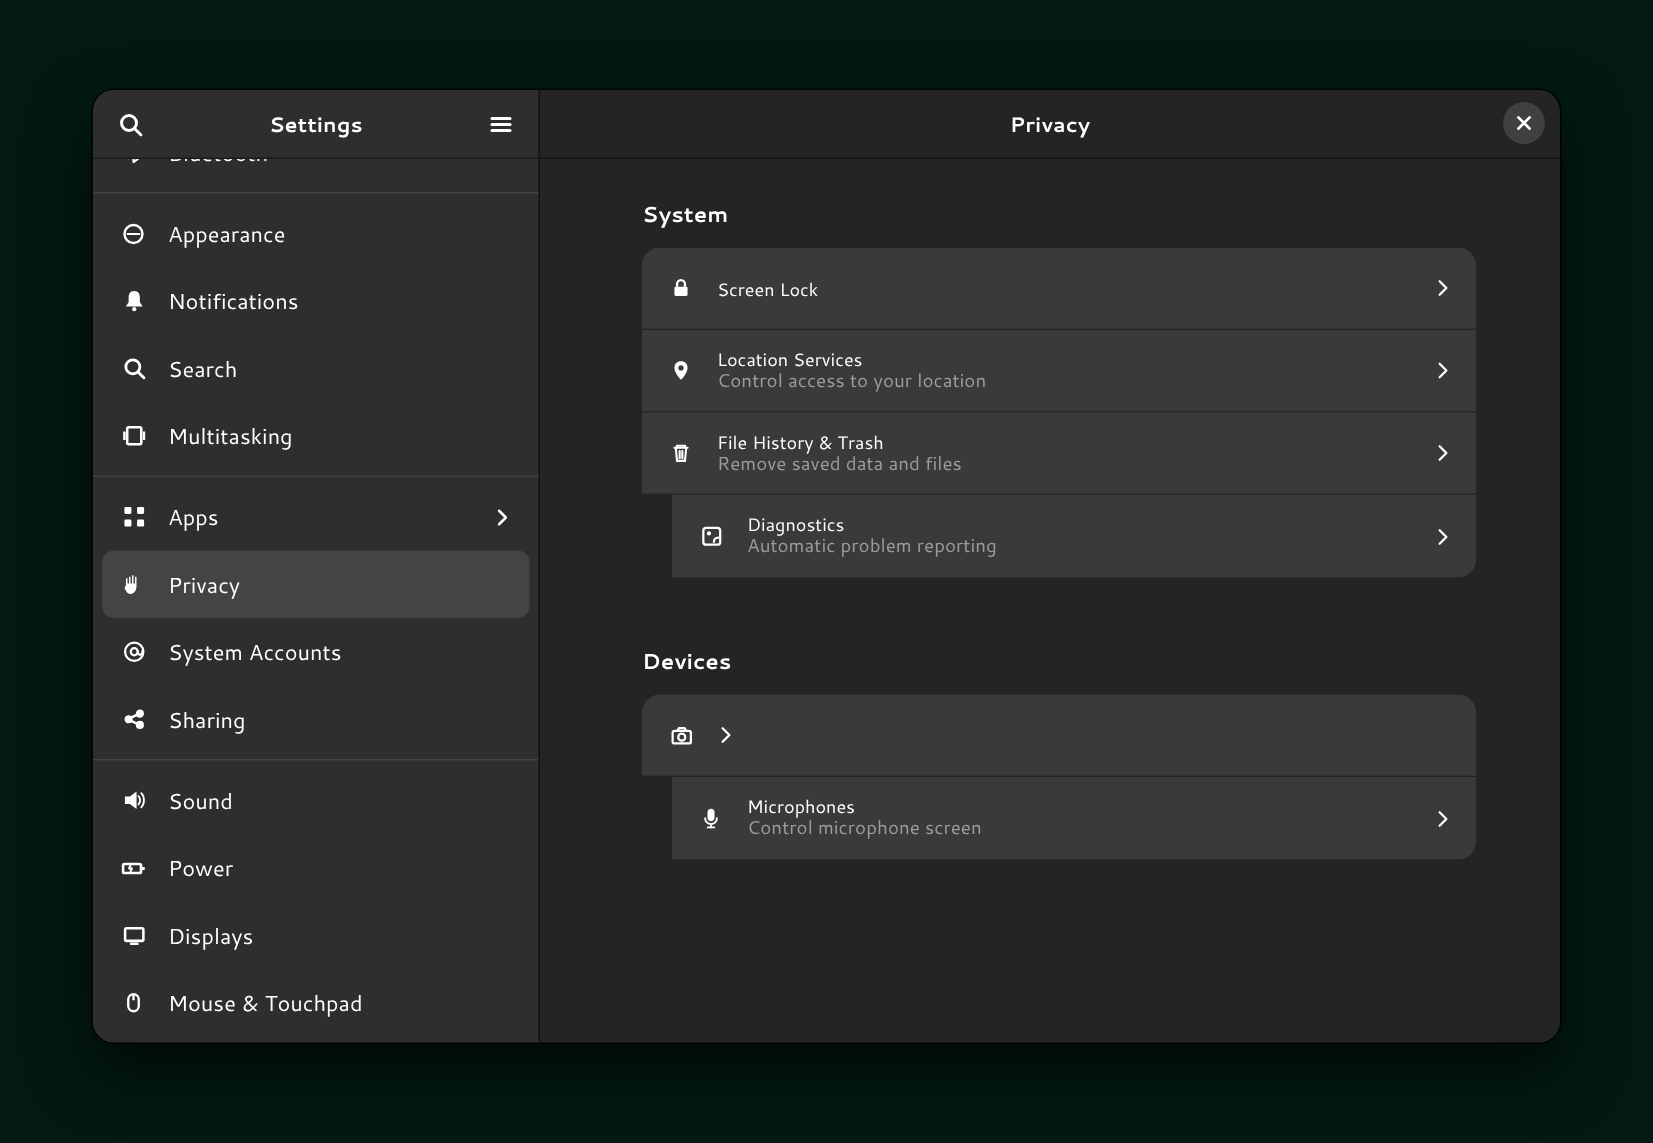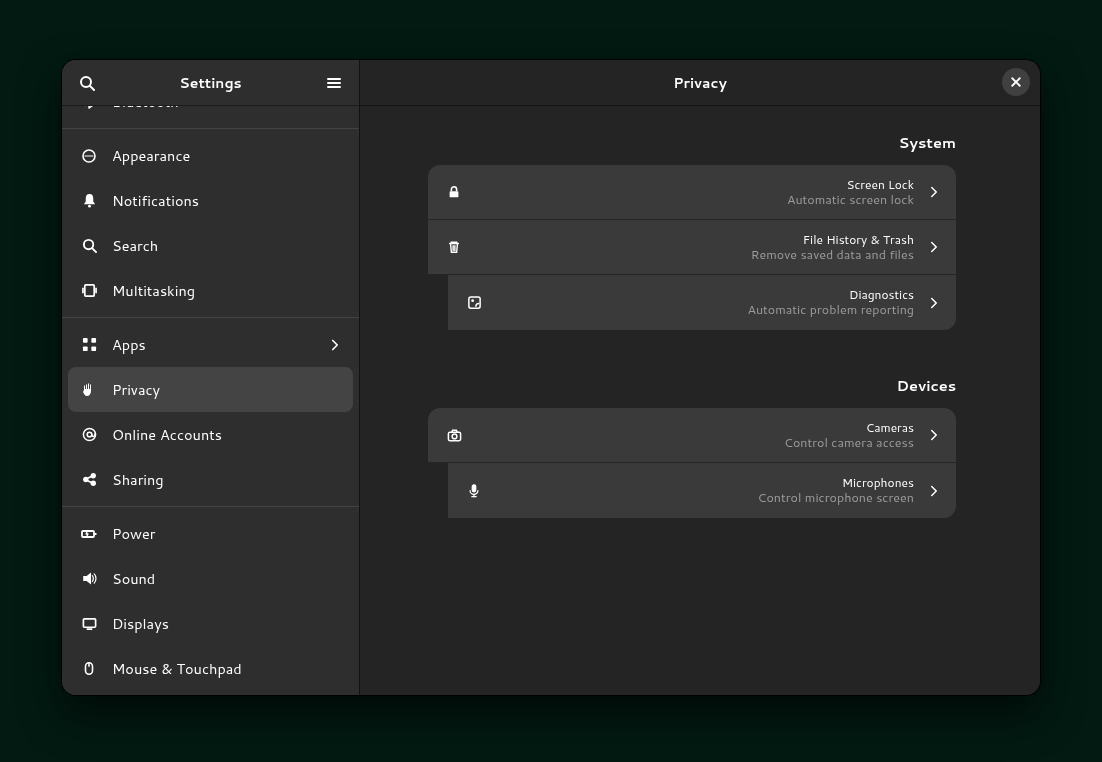--- a/index.html
+++ b/index.html
@@ -111,22 +111,21 @@
     right: 10px; top: 8px;
     width: 28px; height: 28px;
     border-radius: 50%;
     background: #404040;
     display: flex; align-items: center; justify-content: center;
     cursor: pointer;
   }
   .main-body {
     flex: 1 1 auto;
     overflow-y: auto;
-    padding: 26px 84px 40px 68px;
-    text-align: right;
+    padding: 26px 56px 40px 68px;
   }
   .section-header {
     font-size: 14.5px;
     font-weight: 700;
     margin-bottom: 12px;
     color: #ffffff;
   }
   .section-header.mt { margin-top: 45px; }
   .card-list {
     background: transparent;
@@ -274,56 +273,56 @@
           <span>Privacy</span>
         </div>
         <div class="nav-item">
           <span class="nav-icon">
             <svg width="15" height="15" viewBox="0 0 16 16" fill="none" stroke="#fff" stroke-width="1.6">
                 <circle cx="8" cy="8" r="6.5"></circle>
                 <circle cx="8" cy="8" r="2.5"></circle>
                 <path d="M10.5 8 C10.5 11 14 11 14 7" stroke-linecap="round"></path>
               </svg>
           </span>
-          <span>Online Accounts</span>
+          <span>System Accounts</span>
         </div>
         <div class="nav-item">
           <span class="nav-icon">
             <svg width="15" height="15" viewBox="0 0 16 16" fill="none" stroke="#fff" stroke-width="1.8" stroke-linecap="round">
                 <circle cx="4" cy="8" r="2" fill="#fff"></circle>
                 <circle cx="12" cy="4" r="2" fill="#fff"></circle>
                 <circle cx="12" cy="12" r="2" fill="#fff"></circle>
                 <line x1="5.5" y1="7" x2="10.5" y2="4.5"></line>
                 <line x1="5.5" y1="9" x2="10.5" y2="11.5"></line>
               </svg>
           </span>
           <span>Sharing</span>
         </div>
 
         <div class="nav-sep"></div>
 
         <div class="nav-item">
           <span class="nav-icon">
+            <svg width="15" height="15" viewBox="0 0 16 16" fill="#fff" stroke="#fff" stroke-width="1.3" stroke-linecap="round">
+                <path d="M2 6 L5 6 L9 3 L9 13 L5 10 L2 10 Z"></path>
+                <path d="M11 5 C12.5 6.5 12.5 9.5 11 11" fill="none"></path>
+                <path d="M13 3 C15.5 5.5 15.5 10.5 13 13" fill="none"></path>
+              </svg>
+          </span>
+          <span>Sound</span>
+        </div>
+        <div class="nav-item">
+          <span class="nav-icon">
             <svg width="16" height="16" viewBox="0 0 16 16" fill="none" stroke="#fff" stroke-width="1.8">
                 <rect x="1" y="5" width="12" height="6" rx="1"></rect>
                 <line x1="14.5" y1="7" x2="14.5" y2="9" stroke-width="2"></line>
                 <path d="M6 6 L5 8 L7 8 L6 10" stroke-width="1.3" stroke-linejoin="round" stroke-linecap="round"></path>
               </svg>
           </span>
           <span>Power</span>
-        </div>
-        <div class="nav-item">
-          <span class="nav-icon">
-            <svg width="15" height="15" viewBox="0 0 16 16" fill="#fff" stroke="#fff" stroke-width="1.3" stroke-linecap="round">
-                <path d="M2 6 L5 6 L9 3 L9 13 L5 10 L2 10 Z"></path>
-                <path d="M11 5 C12.5 6.5 12.5 9.5 11 11" fill="none"></path>
-                <path d="M13 3 C15.5 5.5 15.5 10.5 13 13" fill="none"></path>
-              </svg>
-          </span>
-          <span>Sound</span>
         </div>
         <div class="nav-item">
           <span class="nav-icon">
             <svg width="15" height="15" viewBox="0 0 16 16" fill="none" stroke="#fff" stroke-width="1.8">
                 <rect x="1.5" y="3" width="13" height="9" rx="1"></rect>
                 <line x1="5" y1="14" x2="11" y2="14"></line>
               </svg>
           </span>
           <span>Displays</span>
         </div>
@@ -361,29 +360,45 @@
 
         <div class="card-row">
           <span class="row-icon">
             <svg width="14" height="14" viewBox="0 0 16 16" fill="#fff">
                 <rect x="3" y="7" width="10" height="7" rx="1"></rect>
                 <path d="M5 7 V5 a3 3 0 0 1 6 0 V7" fill="none" stroke="#fff" stroke-width="1.8"></path>
               </svg>
           </span>
           <div class="row-text">
             <span class="row-title">Screen Lock</span>
-            <span class="row-sub">Automatic screen lock</span>
           </div>
           <span class="chev">
             <svg width="12" height="12" viewBox="0 0 16 16" fill="none" stroke="#fff" stroke-width="2" stroke-linecap="round" stroke-linejoin="round">
                 <polyline points="5,2 11,8 5,14"></polyline>
               </svg>
           </span>
         </div>
 
+        <div class="card-row">
+          <span class="row-icon">
+            <svg width="14" height="14" viewBox="0 0 16 16" fill="#fff">
+                <path d="M8 1 C5 1 3 3 3 6 C3 10 8 15 8 15 C8 15 13 10 13 6 C13 3 11 1 8 1 Z"></path>
+                <circle cx="8" cy="6" r="2" fill="#3a3a3a"></circle>
+              </svg>
+          </span>
+          <div class="row-text">
+            <span class="row-title">Location Services</span>
+            <span class="row-sub">Control access to your location</span>
+          </div>
+          <span class="chev">
+            <svg width="12" height="12" viewBox="0 0 16 16" fill="none" stroke="#fff" stroke-width="2" stroke-linecap="round" stroke-linejoin="round">
+                <polyline points="5,2 11,8 5,14"></polyline>
+              </svg>
+          </span>
+        </div>
 
         <div class="card-row">
           <span class="row-icon">
             <svg width="14" height="14" viewBox="0 0 16 16" fill="none" stroke="#fff" stroke-width="1.6" stroke-linecap="round">
                 <path d="M3 4 h10"></path>
                 <path d="M5 4 V2.5 h6 V4"></path>
                 <path d="M4 4 l1 10 h6 l1 -10"></path>
                 <line x1="7" y1="6.5" x2="7" y2="12"></line>
                 <line x1="9" y1="6.5" x2="9" y2="12"></line>
               </svg>
@@ -424,24 +439,20 @@
       <div class="card-list">
 
         <div class="card-row">
           <span class="row-icon">
             <svg width="15" height="15" viewBox="0 0 16 16" fill="none" stroke="#fff" stroke-width="1.6">
                 <rect x="1.5" y="4.5" width="13" height="9" rx="1.5"></rect>
                 <path d="M5 4.5 l1 -2 h4 l1 2"></path>
                 <circle cx="8" cy="9" r="2.5"></circle>
               </svg>
           </span>
-          <div class="row-text">
-            <span class="row-title">Cameras</span>
-            <span class="row-sub">Control camera access</span>
-          </div>
           <span class="chev">
             <svg width="12" height="12" viewBox="0 0 16 16" fill="none" stroke="#fff" stroke-width="2" stroke-linecap="round" stroke-linejoin="round">
                 <polyline points="5,2 11,8 5,14"></polyline>
               </svg>
           </span>
         </div>
 
         <div class="card-row">
           <span class="row-icon">
             <svg width="14" height="15" viewBox="0 0 16 16" fill="#fff" stroke="#fff" stroke-width="1.4" stroke-linecap="round">

